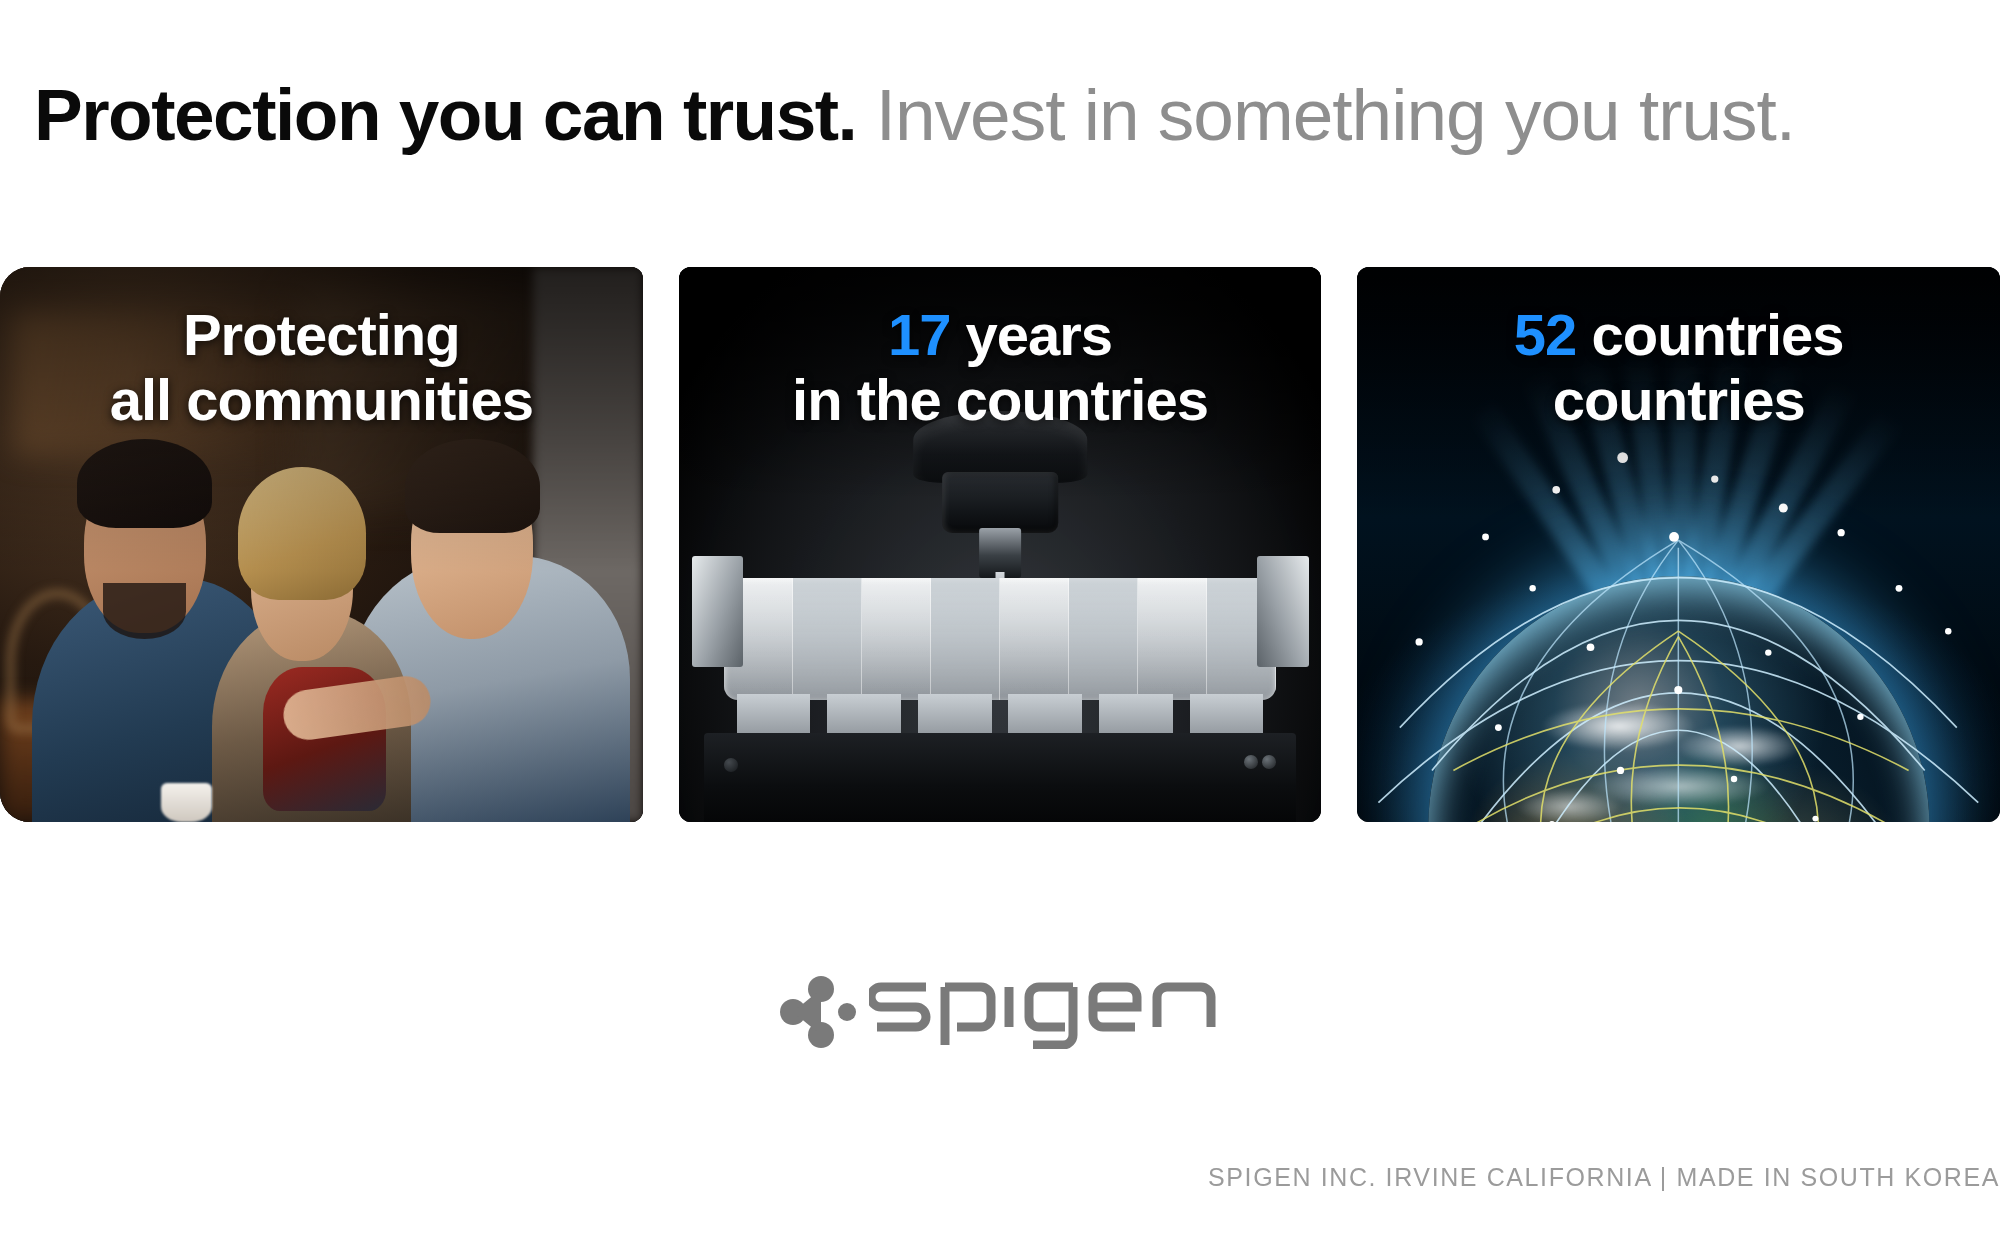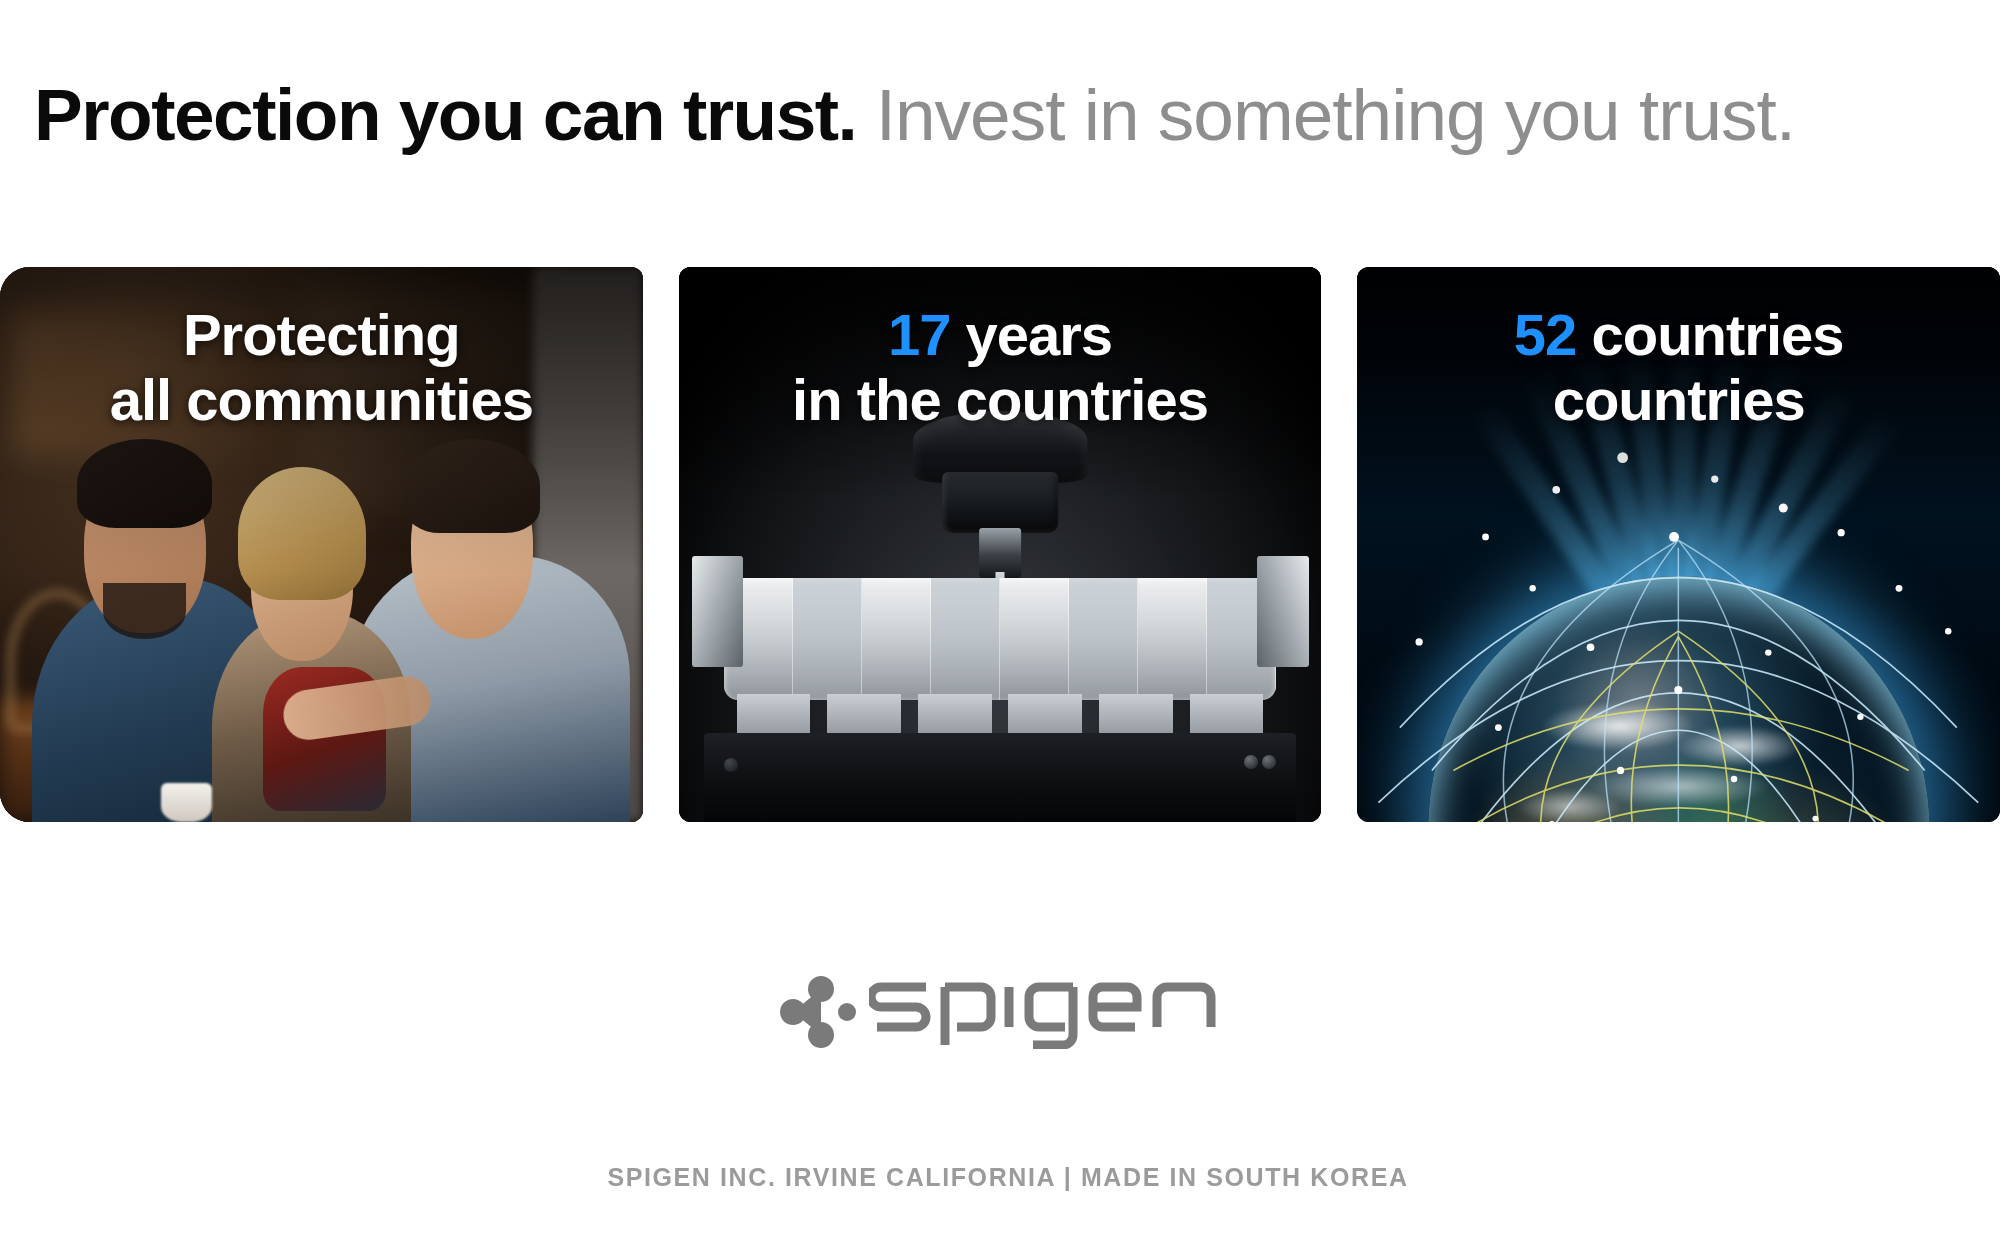--- a/index.html
+++ b/index.html
@@ -274,22 +274,22 @@
     color:#7a7a7a; font-size:42px; font-weight:400;
     letter-spacing:.5px; line-height:1;
   }
   .logo-row{
     margin-top:10px;
     display:flex; align-items:center; justify-content:center; gap:12px;
   }
   .wordmark{ display:block; }
   .footer{
     position:absolute; left:16px; right:0; top:1163px;
-    text-align:center;
-    color:#9b9b9b; font-size:25px; font-weight:700;
+    text-align:right;
+    color:#9b9b9b; font-size:25px; font-weight:400;
     letter-spacing:1.6px;
   }
 </style>
 </head>
 <body>
 
 <div class="page">
 
   <div class="headline">
     <span class="strong">Protection you can trust.</span><span class="light"> Invest in something you trust.</span>

